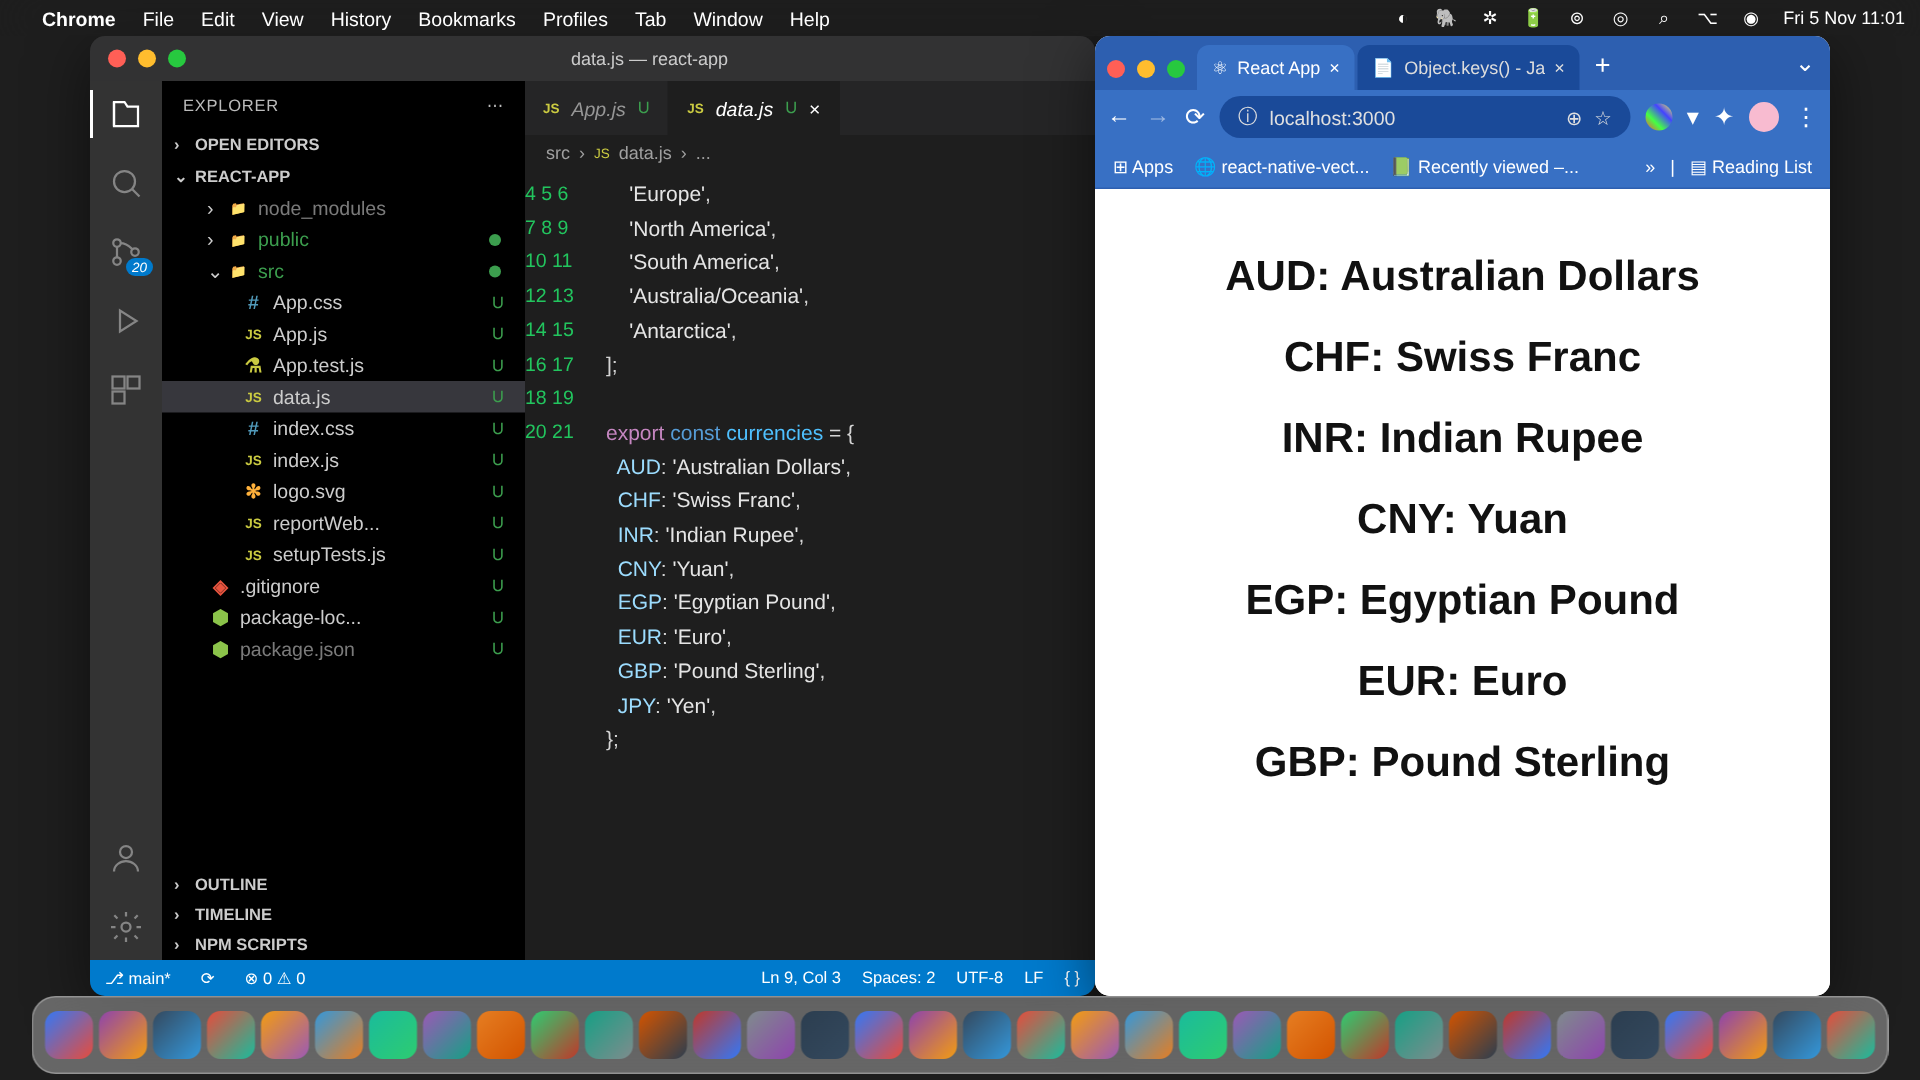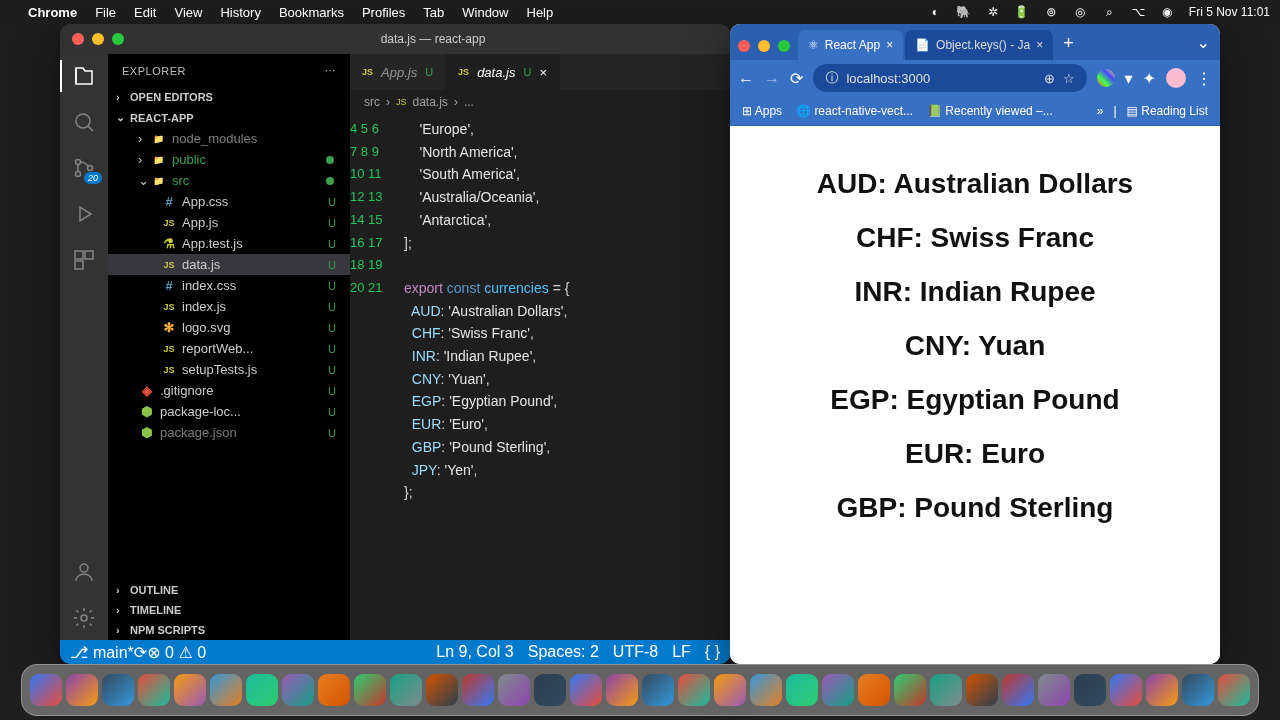--- a/index.html
+++ b/index.html
@@ -34,21 +34,21 @@
 .editor { flex:1; background:#1e1e1e; display:flex; flex-direction:column; font-family:Menlo,Consolas,monospace; font-size:14px; overflow:hidden; }
 .tabs { height:36px; background:#252526; display:flex; }
 .tab { display:flex; align-items:center; padding:0 12px; gap:8px; color:#969696; font-style:italic; font-size:13px; border-right:1px solid #1e1e1e; }
 .tab.active { background:#1e1e1e; color:#fff; }
 .tab .m { color:#3c9e4e; font-style:normal; font-size:11px; }
 .crumbs { height:24px; display:flex; align-items:center; padding:0 14px; font-size:12px; color:#a0a0a0; gap:6px; }
 .code { flex:1; display:flex; overflow:hidden; }
 .gutter { width:50px; text-align:left; color:#22c55e; padding:4px 14px 0 0; line-height:22.7px; font-size:13px; }
 .lines { flex:1; padding:4px 0 0 4px; line-height:22.7px; white-space:pre; color:#d4d4d4; font-size:14px; }
 .k{color:#c586c0}.v{color:#569cd6}.s{color:#e5e5e5}.p{color:#9cdcfe}.c{color:#4fc1ff}
-.statusbar { height:24px; background:#007acc; color:#fff; display:flex; align-items:center; font-size:16px; padding:1px 10px; gap:0; }
+.statusbar { height:24px; background:#007acc; color:#fff; display:flex; align-items:center; font-size:11px; padding:1px 10px; gap:20px; }
 .statusbar .r { margin-left:auto; display:flex; gap:14px; }
 .chrome { position:absolute; top:24px; left:730px; width:490px; height:640px; background:#fff; border-radius:10px; overflow:hidden; box-shadow:0 10px 40px rgba(0,0,0,.5); display:flex; flex-direction:column; }
 .ch-tabs { height:36px; background:#2d5fb0; display:flex; align-items:flex-end; padding-left:8px; }
 .ch-tabs .traffic { padding:0 8px 8px 0; }
 .ctab { height:30px; background:#1a4a99; color:#ddd; display:flex; align-items:center; padding:0 10px; font-size:12px; border-radius:8px 8px 0 0; gap:6px; max-width:150px; }
 .ctab.active { background:#3870c4; color:#fff; }
 .ctab .x { margin-left:auto; }
 .newtab { color:#fff; padding:0 10px 6px; font-size:18px; }
 .ch-tool { height:36px; background:#3870c4; display:flex; align-items:center; padding:0 8px; gap:10px; color:#fff; }
 .omni { flex:1; background:#1a4a99; border-radius:20px; height:28px; display:flex; align-items:center; padding:0 12px; gap:8px; font-size:13px; color:#e0e0e0; }

